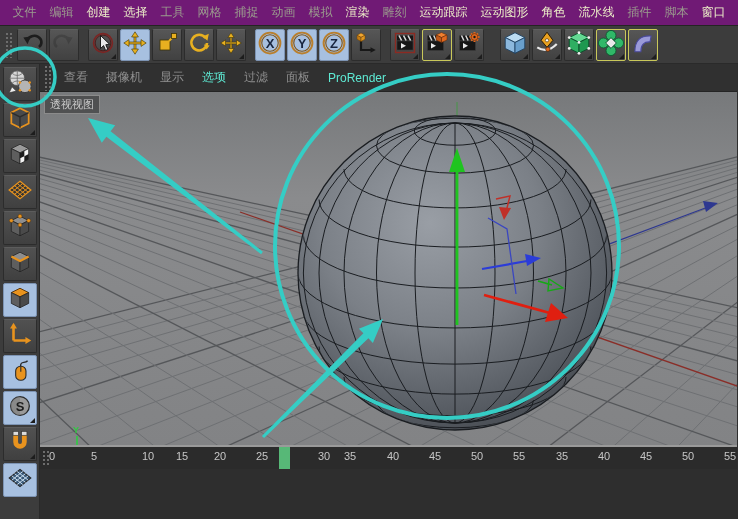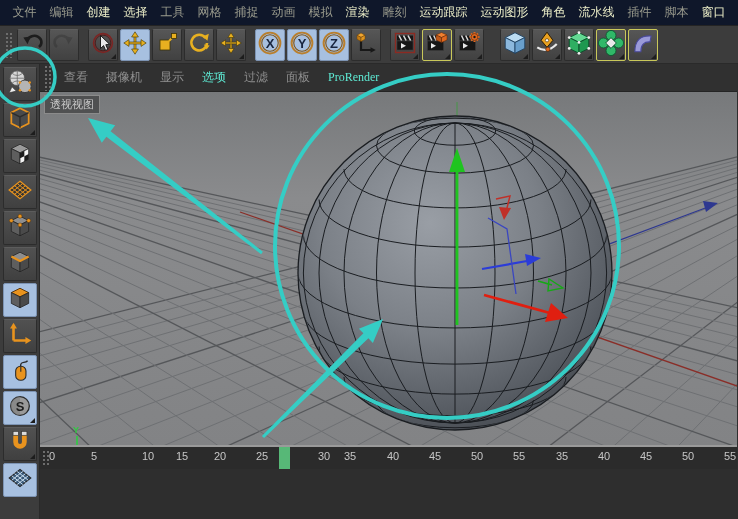--- a/index.html
+++ b/index.html
@@ -1,20 +1,20 @@
 <!DOCTYPE html>
 <html><head>
 <meta charset="utf-8">
 <style>
   html,body{margin:0;padding:0;}
   body{width:738px;height:519px;overflow:hidden;background:#2e2e2e;
        font-family:"Liberation Sans","DejaVu Sans",sans-serif;position:relative;
        -webkit-user-select:none;user-select:none;}
   
-  .menubar{height:25px;background:#0f172a;display:flex;align-items:center;
+  .menubar{height:25px;background:#701a75;display:flex;align-items:center;
            padding-left:6px;border-bottom:1px solid #242424;white-space:nowrap;}
   .menu-item{font-size:12px;padding:0 6.5px;line-height:25px;color:#9b9c8e;cursor:default;}
   .menu-item.bright{color:#eceec8;}
   
   .toolbar{height:37px;background:#3c3c3c;display:flex;align-items:center;
            padding-left:2px;border-bottom:1px solid #2a2a2a;}
   .drag-dots{width:8px;height:26px;margin:0 3px;
      background:radial-gradient(circle,#6d6d6d 1px,transparent 1.2px);
      background-size:4px 4px;}
   .tbtn{width:30px;height:32px;margin:0 1px;border-radius:2px;position:relative;
@@ -33,21 +33,21 @@
            display:flex;flex-direction:column;align-items:center;padding-top:2px;box-sizing:border-box;}
   .sbtn{width:34px;height:34px;margin:1px 0;border-radius:2px;flex:none;
         background:linear-gradient(#515151,#404040);border:1px solid #2c2c2c;border-top-color:#5c5c5c;
         display:flex;align-items:center;justify-content:center;box-sizing:border-box;position:relative;}
   .sbtn.active{background:#a7c0e0;border-color:#7d94b4;}
   .sbtn.flyout::after{content:'';position:absolute;right:1px;bottom:1px;
         border-left:5px solid transparent;border-bottom:5px solid #1d1d1d;}
   .content{width:697px;display:flex;flex-direction:column;}
   
   .vp-menubar{height:27px;background:#303030;display:flex;align-items:center;
-              border-bottom:1px solid #242424;font-family:Liberation Serif, serif;}
+              border-bottom:1px solid #242424;}
   .vp-item{font-size:12px;padding:0 9px;color:#8f8f8f;}
   .vp-item.bright{color:#5eead4;}
   
   .viewport{position:relative;height:353px;overflow:hidden;
             background:linear-gradient(#77797b,#8a8b8d 30%,#828385);}
   .viewport svg{position:absolute;left:0;top:0;}
   .vp-label{position:absolute;left:4px;top:3px;z-index:5;font-size:11px;color:#c9c9c9;
             background:rgba(45,45,45,.55);border:1px solid #8b8b8b;padding:1px 5px;}
   
   .timeline-row{height:24px;display:flex;}

